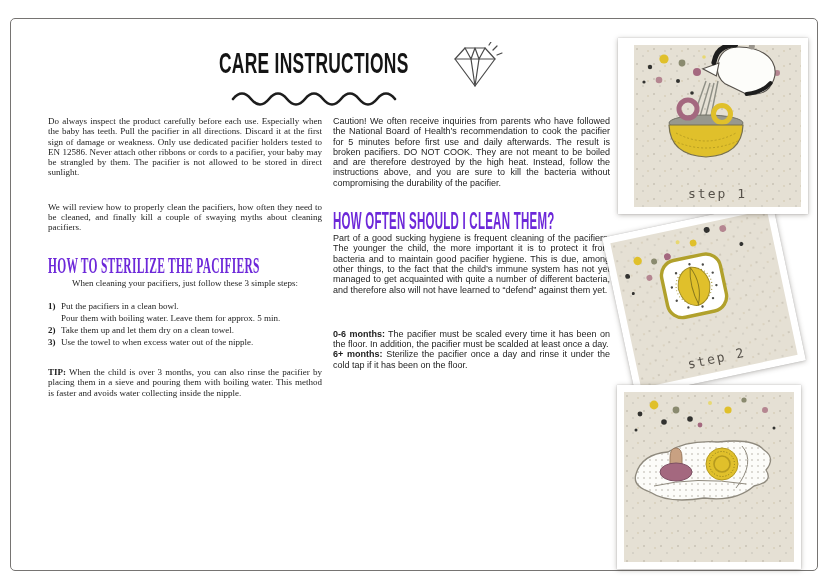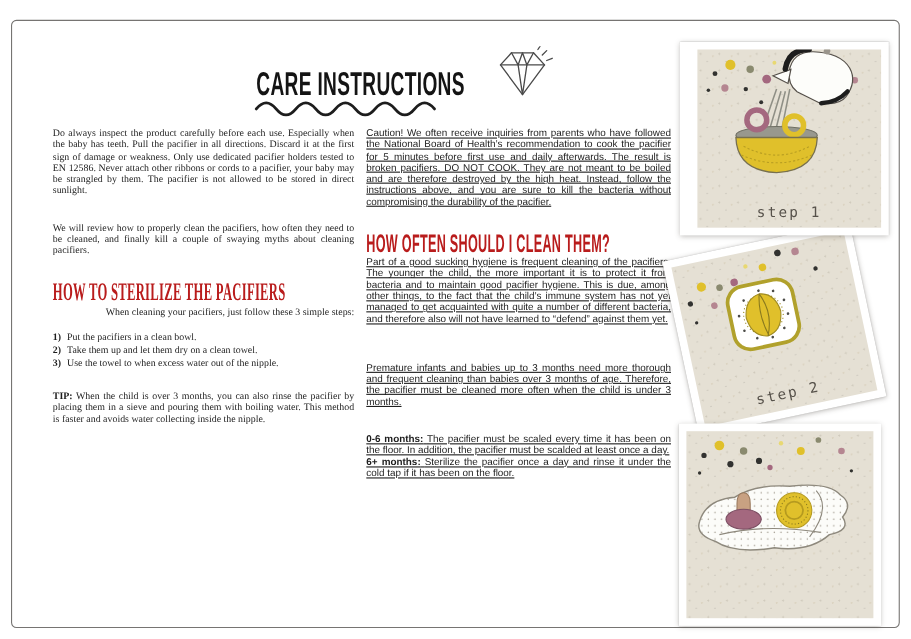--- a/index.html
+++ b/index.html
@@ -2,36 +2,36 @@
 <html style="--text: #1d1d1d; --border: #767472; --card-bg: #e5e0d4; --step-label: #56514a; --accent-yellow: #e0c02b; --accent-pale-yellow: #e8d872; --accent-olive: #8a8a6f; --accent-mauve: #a4687f; --accent-pink: #b58691; --accent-dark: #323230; --water-gray: #98988e; --timer-ring: #b1a12c; --outline-gray: #8e897d; --knob-tan: #c8a182;"><head>
 <meta charset="utf-8">
 <style>
   html,body{margin:0;padding:0;background:#fff;}
   .screen{position:relative;width:828px;height:581px;background:#fff;overflow:hidden;
           font-family:"Liberation Sans",sans-serif;color:var(--text,#1d1d1d);}
   .page-border{position:absolute;left:10px;top:18px;width:806px;height:551px;
                border:1.5px solid var(--border,#777);border-radius:5px;}
 
   
-  .title{position:absolute;left:219px;top:47px;margin:14px;font-size:30px;font-weight:bold;
+  .title{position:absolute;left:219px;top:47px;margin:0;font-size:30px;font-weight:bold;
          color:#141414;line-height:32px;}
   .cond{display:inline-block;transform:scaleX(.58);transform-origin:0 50%;white-space:nowrap;
         letter-spacing:.5px;}
   .squiggle{position:absolute;left:231px;top:86px;}
   .diamond{position:absolute;left:447px;top:42px;}
 
   
   .col{position:absolute;top:116px;font-size:9px;line-height:10.3px;text-align:justify;}
   .col p{margin:0 0 24px 0;}
   .col-left{left:48px;width:274px;font-family:Liberation Serif, serif;}
-  .col-mid{left:333px;width:277px;text-decoration:underline;}
-  h2{font-size:23px;line-height:18px;margin:10px 0 3px 0;color:#b91c1c;text-align:left;font-weight:bold;}
+  .col-mid{left:333px;width:277px;}
+  h2{font-size:23px;line-height:18px;margin:10px 0 3px 0;color:#6d28d9;text-align:left;font-weight:bold;}
   h2 .cond{transform:scaleX(.5);}
   .h2-mid{margin-top:7px;}
-  .intro-line{margin:0 !important;text-align:right;}
+  .intro-line{margin:0 !important;text-align:center;}
   .steps-list{margin-top:12px;line-height:12px;}
   .step-row{display:flex;}
   .step-num{flex:0 0 13px;font-weight:bold;}
   .tip{margin:19px 0 0 0 !important;}
   .mb-lg{margin-bottom:34px !important;}
   .sched{margin:0 !important;}
   b{font-weight:bold;}
 
   
   .card{position:absolute;background:#fff;padding:7px;
@@ -76,38 +76,38 @@
     <p>We will review how to properly clean the pacifiers, how often they need to be cleaned, and finally kill a couple of swaying myths about cleaning pacifiers.</p>
     <h2><span class="cond">HOW TO STERILIZE THE PACIFIERS</span></h2>
     <p class="intro-line">When cleaning your pacifiers, just follow these 3 simple steps:</p>
     <div class="steps-list">
       <div class="step-row">
           <span class="step-num">1)</span>
           <span>Put the pacifiers in a clean bowl.</span>
         </div>
       <div class="step-row">
           <span class="step-num"></span>
+          <span>Pour them with boiling water. Leave them for approx. 5 min.</span>
         </div>
       <div class="step-row">
           <span class="step-num">2)</span>
           <span>Take them up and let them dry on a clean towel.</span>
         </div>
       <div class="step-row">
           <span class="step-num">3)</span>
           <span>Use the towel to when excess water out of the nipple.</span>
         </div>
     </div>
     <p class="tip"><b>TIP:</b> <span>When the child is over 3 months, you can also rinse the pacifier by placing them in a sieve and pouring them with boiling water. This method is faster and avoids water collecting inside the nipple.</span></p>
   </div>
 
   <div class="col col-mid">
     <p>Caution! We often receive inquiries from parents who have followed the National Board of Health’s recommendation to cook the pacifier for 5 minutes before first use and daily afterwards. The result is broken pacifiers. DO NOT COOK. They are not meant to be boiled and are therefore destroyed by the high heat. Instead, follow the instructions above, and you are sure to kill the bacteria without compromising the durability of the pacifier.</p>
     <h2 class="h2-mid"><span class="cond">HOW OFTEN SHOULD I CLEAN THEM?</span></h2>
     <p class="mb-lg">Part of a good sucking hygiene is frequent cleaning of the pacifiers. The younger the child, the more important it is to protect it from bacteria and to maintain good pacifier hygiene. This is due, among other things, to the fact that the child’s immune system has not yet managed to get acquainted with quite a number of different bacteria, and therefore also will not have learned to “defend” against them yet.</p>
-    <p>Premature infants and babies up to 3 months need more thorough and frequent cleaning than babies over 3 months of age. Therefore, the pacifier must be cleaned more often when the child is under 3 months.</p>
     <p class="sched"><b>0-6 months:</b> <span>The pacifier must be scaled every time it has been on the floor. In addition, the pacifier must be scalded at least once a day.</span></p>
     <p class="sched"><b>6+ months:</b> <span>Sterilize the pacifier once a day and rinse it under the cold tap if it has been on the floor.</span></p>
   </div>
 
   <div class="card card1">
     <div class="card-inner">
       <svg class="illu" width="153" height="122" viewBox="0 0 153 122">
         <g>
           <circle cx="16" cy="22" r="2.2" style="fill:var(--accent-dark)"></circle>
           <circle cx="30" cy="14" r="4.6" style="fill:var(--accent-yellow)"></circle>

